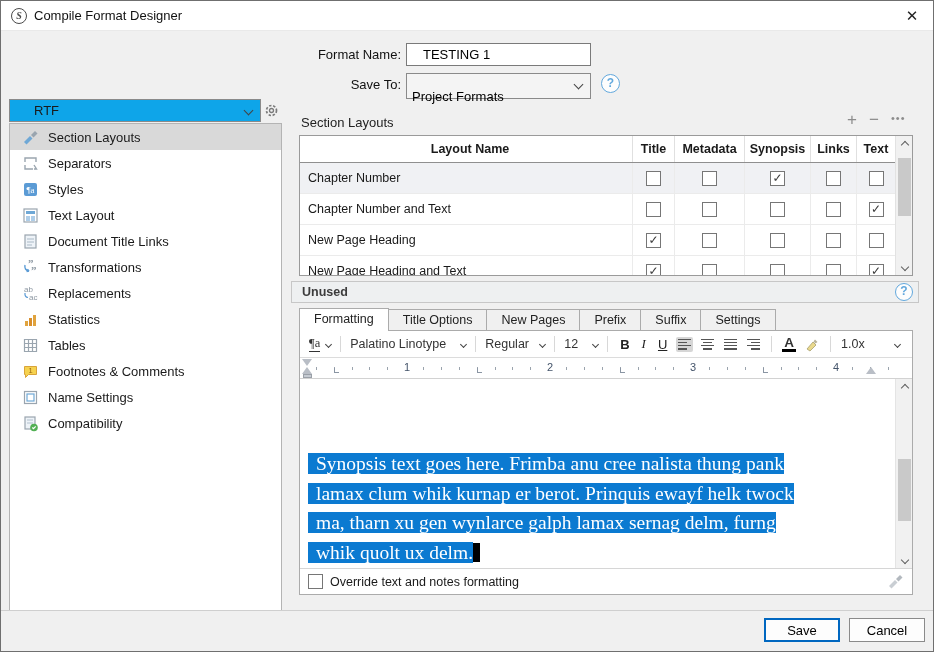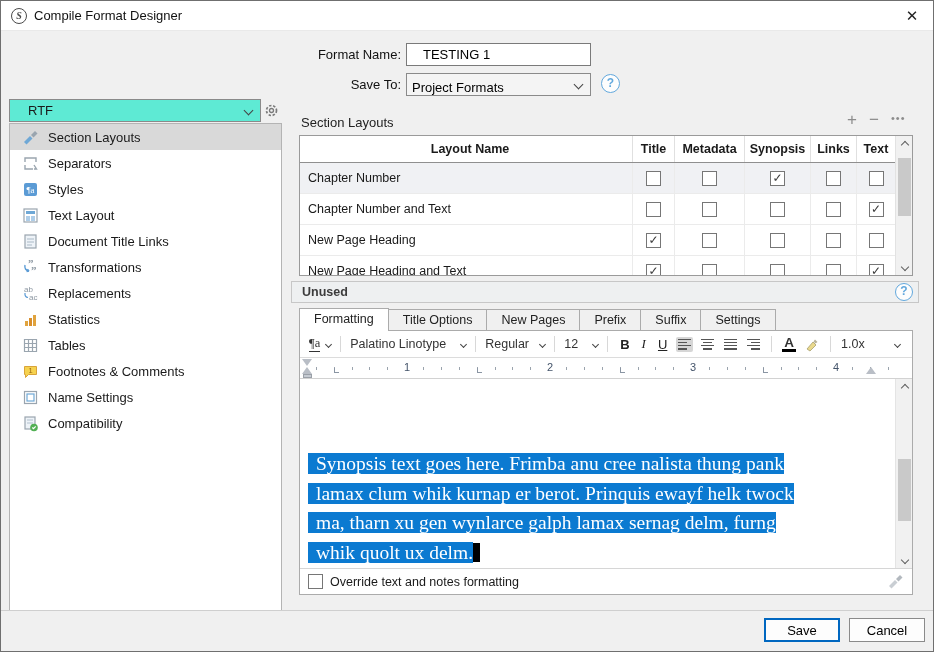--- a/index.html
+++ b/index.html
@@ -11,32 +11,32 @@
   
   .titlebar { position: absolute; left: 0; top: 0; width: 100%; height: 30px; background: #fff; border-bottom: 1px solid #e9e9e9; }
   .app-icon { position: absolute; left: 10px; top: 7px; width: 16px; height: 16px; border: 1.4px solid #4a4a4a; border-radius: 50%;
               font: italic 700 10px/13px "Liberation Serif", serif; color: #4a4a4a; text-align: center; }
   .title-text { position: absolute; left: 33px; top: 7px; font-size: 13px; color: #111; }
   .close-btn { position: absolute; right: 8px; top: 4px; width: 26px; height: 22px; text-align: center; font-size: 15px; color: #222; line-height: 22px; cursor: default; }
 
   
   .field-label { position: absolute; font-size: 13px; color: #111; text-align: right; }
   .text-input { position: absolute; background: #fff; border: 1px solid #7a7a7a; font-size: 13px; padding: 0 5px; line-height: 21px; color: #000; }
-  .combo { position: absolute; background: #f4f4f4; border: 1px solid #8a8a8a; font-size: 13px; padding: 3px 5px; line-height: 21px; color: #000; }
+  .combo { position: absolute; background: #f4f4f4; border: 1px solid #8a8a8a; font-size: 13px; padding: 12px 5px; line-height: 21px; color: #000; }
   .combo .chev-down { position: absolute; right: 8px; top: 7px; }
   .chev-down { display: inline-block; width: 7px; height: 7px; border-right: 1.4px solid #444; border-bottom: 1.4px solid #444; transform: rotate(45deg); }
   .chev-up-sm, .chev-down-sm { display: inline-block; width: 6px; height: 6px; border-right: 1.3px solid #606060; border-bottom: 1.3px solid #606060; }
   .chev-up-sm { transform: rotate(-135deg); }
   .chev-down-sm { transform: rotate(45deg); }
   .help-circle { position: absolute; width: 19px; height: 19px; border: 1.6px solid #62a8dd; border-radius: 50%; color: #62a8dd;
                  font-size: 12px; font-weight: 700; text-align: center; line-height: 16px; background: #fdfdfd; }
 
   
   .side-panel { position: absolute; left: 8px; top: 122px; width: 273px; height: 488px; background: #fff; border: 1px solid #b4b4b4; }
-  .side-combo { position: absolute; left: 8px; top: 98px; width: 252px; height: 23px; background: #5eead4; border: 1px solid #8a8a8a; font-size: 13px; line-height: 21px; padding: 0 18px; }
+  .side-combo { position: absolute; left: 8px; top: 98px; width: 252px; height: 23px; background: #0ea5e9; border: 1px solid #8a8a8a; font-size: 13px; line-height: 21px; padding: 0 24px; }
   .side-item { position: relative; height: 26px; display: flex; align-items: center; padding-left: 12px; font-size: 13px; color: #1a1a1a; }
   .side-item.selected { background: #d9d9d9; }
   .side-item .ico { width: 17px; height: 17px; margin-right: 9px; flex: 0 0 17px; }
 
   
   .group-label { position: absolute; font-size: 13px; color: #222; }
   .tbl-tool { position: absolute; color: #8c8c8c; font-size: 17px; line-height: 14px; }
   .layout-table { position: absolute; left: 298px; top: 134px; width: 614px; height: 141px; background: #fff; border: 1px solid #9a9a9a; overflow: hidden; }
   .lt-scroll { position: absolute; right: 0; top: 0; width: 17px; height: 100%; background: #f1f1f1; border-left: 1px solid #e2e2e2; }
   .lt-scroll .thumb { position: absolute; left: 2px; top: 22px; width: 13px; height: 58px; background: #c9c9c9; }

